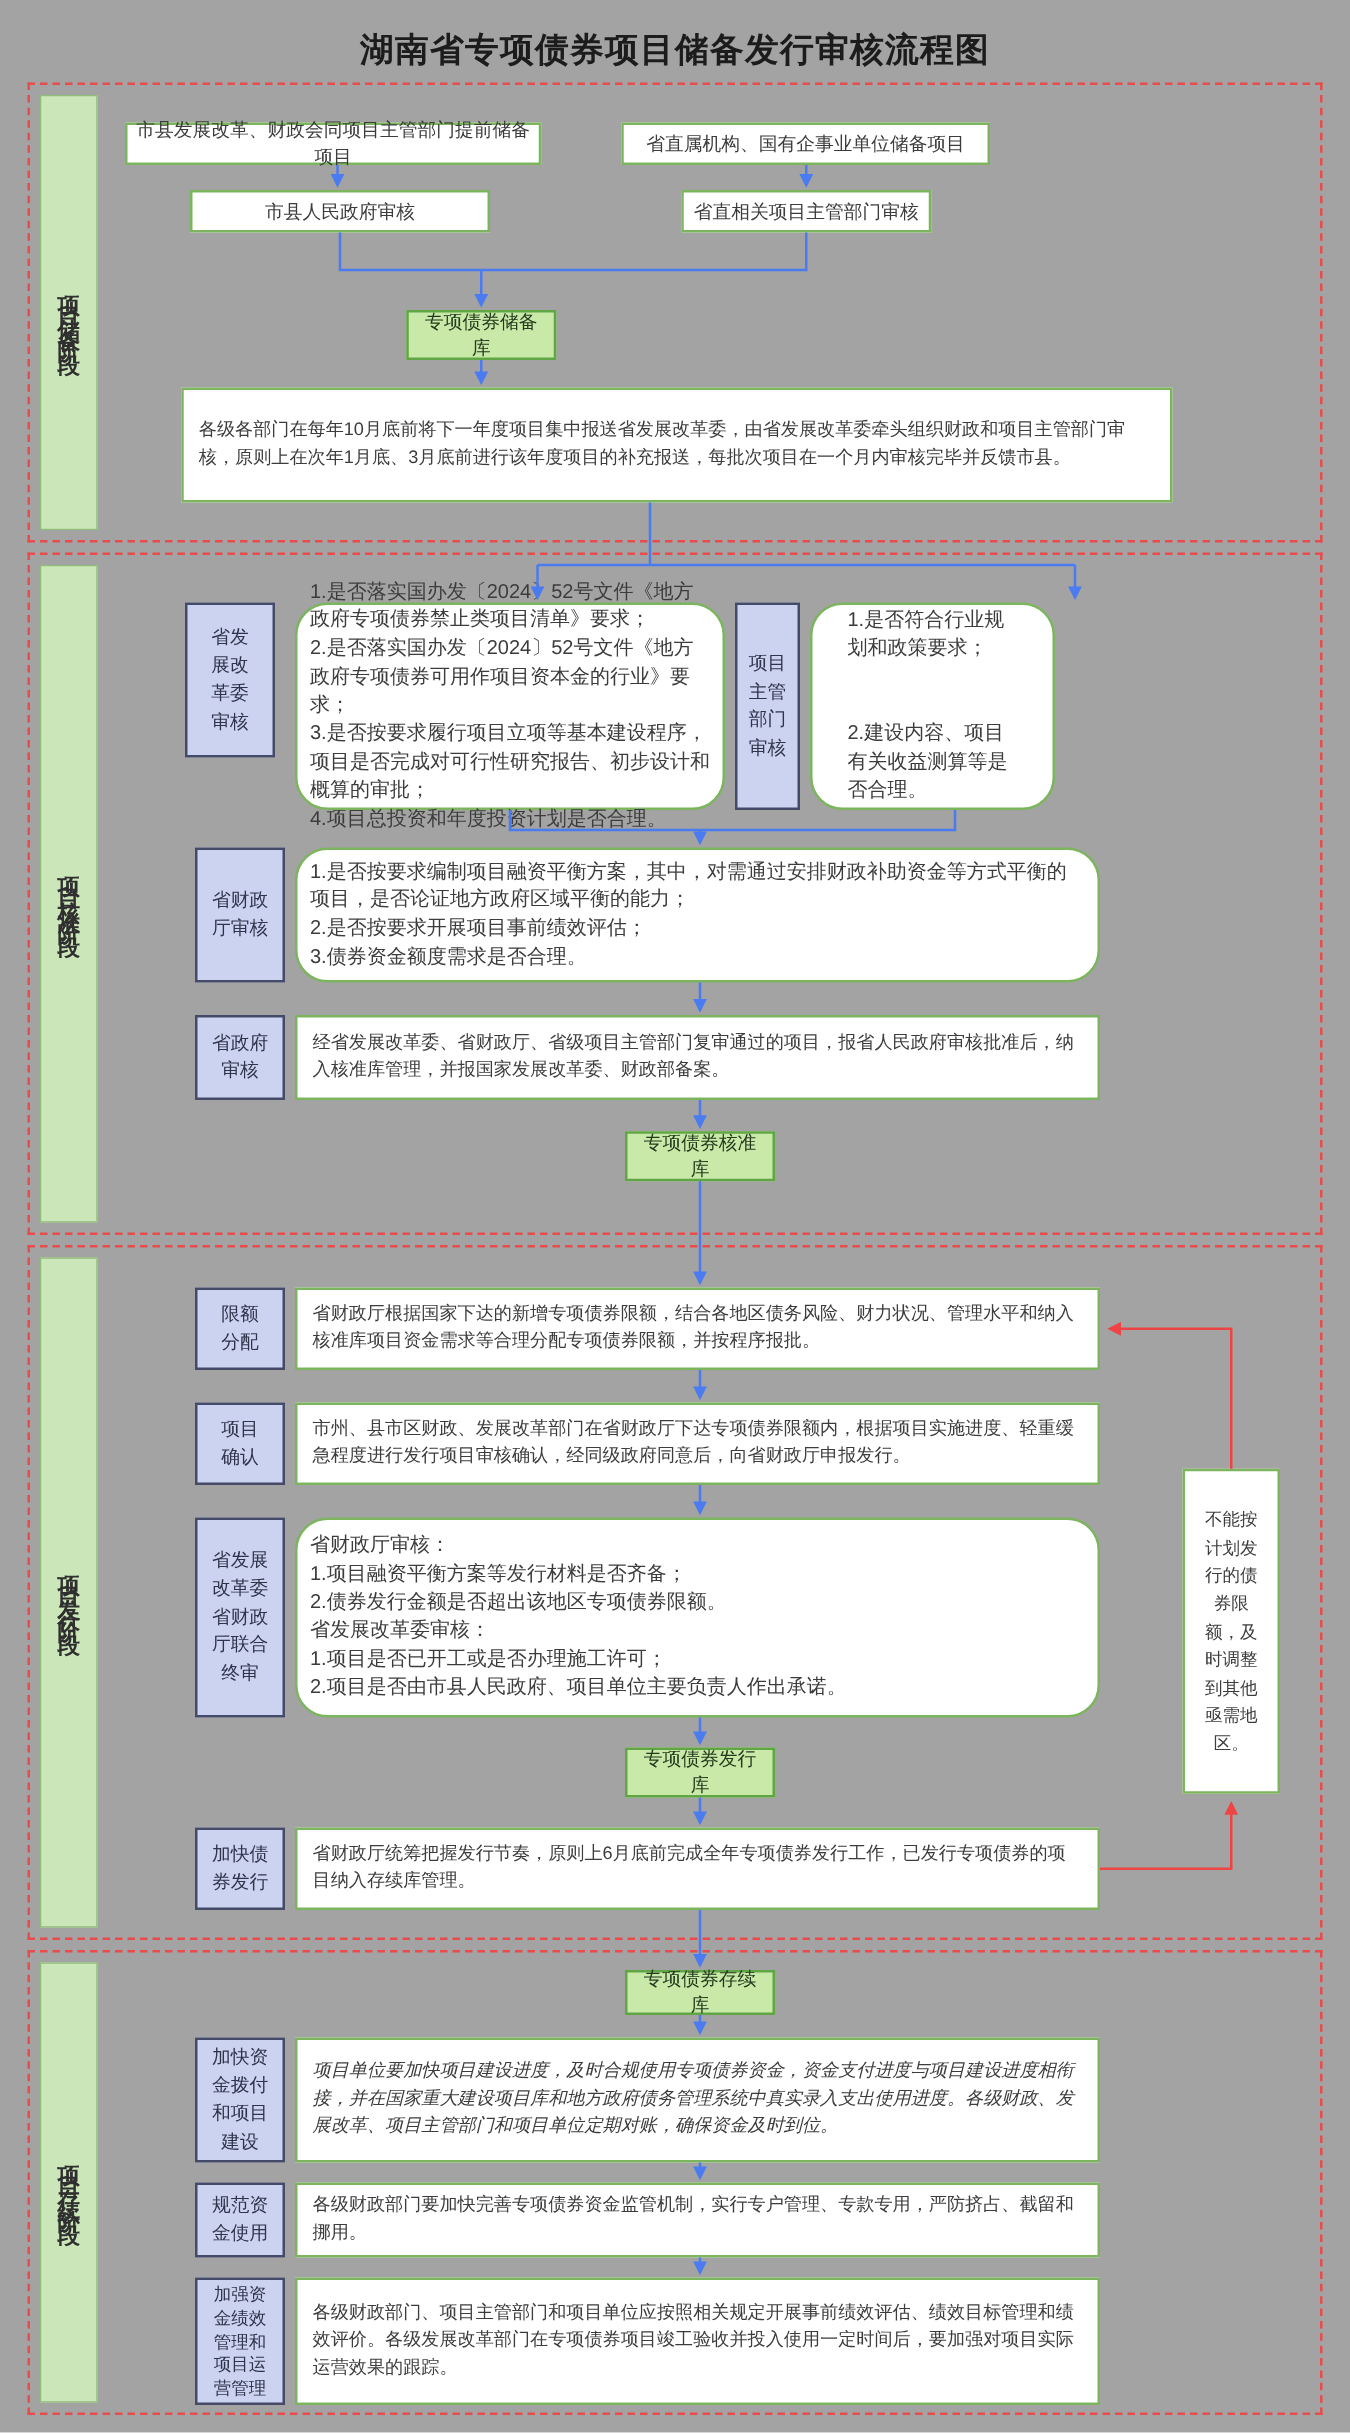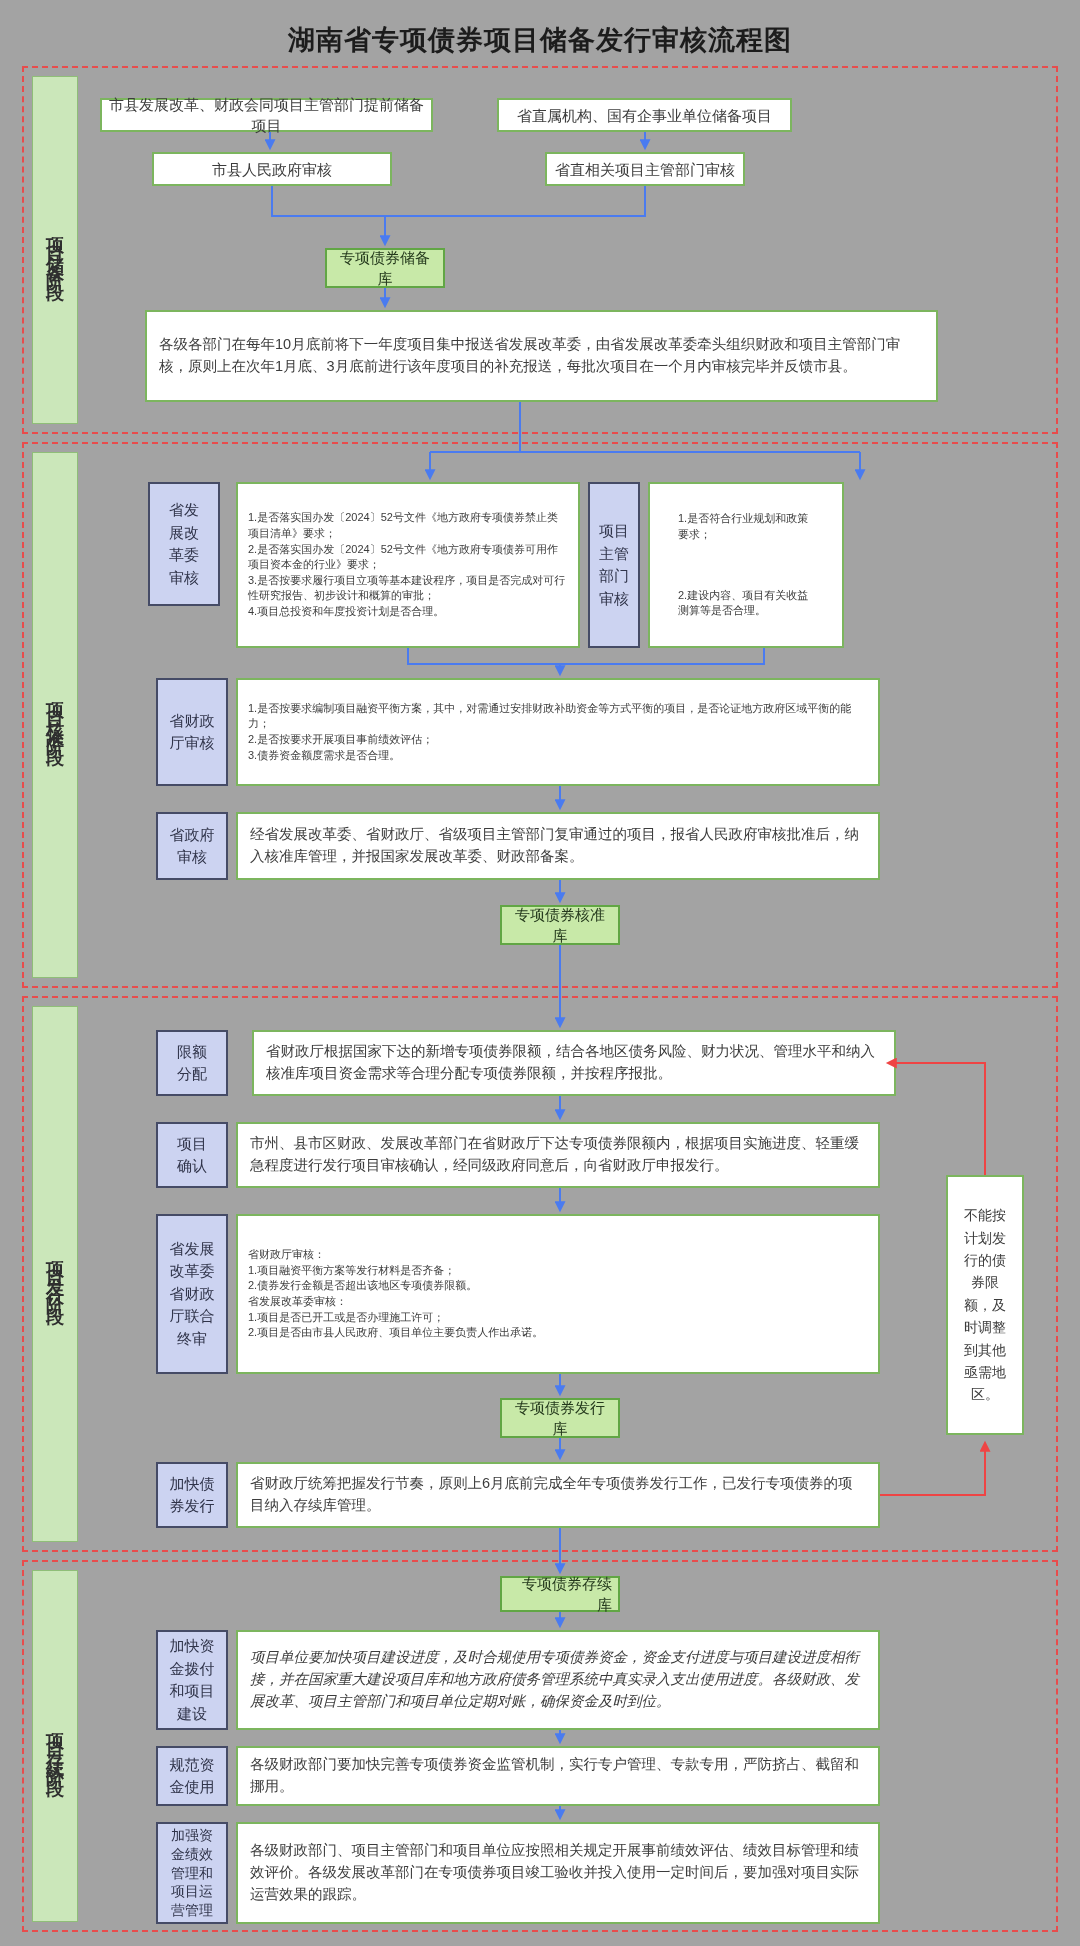--- a/index.html
+++ b/index.html
@@ -14,21 +14,21 @@
              writing-mode:vertical-lr;text-orientation:upright;font-size:18px;font-weight:bold;
              color:#2f2f2f;letter-spacing:9px;}
   
   .b{position:absolute;box-sizing:border-box;border:2px solid #7cb55e;background:#ffffff;
      display:flex;align-items:center;justify-content:center;text-align:center;
      font-size:15px;line-height:1.4;color:#3c3c3c;padding:2px 6px;white-space:pre-line;z-index:2;}
   .lib{background:#c8e9a8;border:2px solid #61a644;font-size:15px;color:#253a1d;}
   .plabel{background:#ccd3f1;border:2px solid #454b66;color:#30344a;font-size:15px;line-height:1.5;}
   .txt{justify-content:flex-start;text-align:left;align-items:center;padding:8px 12px;font-size:14.5px;line-height:1.5;}
   .list{flex-direction:column;justify-content:center;align-items:flex-start;text-align:left;
-        padding:8px 10px;font-size:11px;line-height:1.42;}
+        padding:8px 10px;font-size:16px;line-height:1.42;border-radius:26px;}
   .list .item{width:100%;white-space:pre-line;}
   .sidebox{font-size:14px;line-height:1.6;padding:6px 4px;}
   svg.conn{position:absolute;left:0;top:0;z-index:3;pointer-events:none;}
 </style>
 </head>
 <body>
 
 <div class="page">
 
   <h1 class="title">湖南省专项债券项目储备发行审核流程图</h1>
@@ -78,21 +78,21 @@
     <div class="item">2.是否按要求开展项目事前绩效评估；</div>
     <div class="item">3.债券资金额度需求是否合理。</div>
   </div>
   <div class="b plabel" style="left:156px;top:812px;width:72px;height:68px;">省政府
 审核</div>
   <div class="b txt" style="left:236px;top:812px;width:644px;height:68px;">经省发展改革委、省财政厅、省级项目主管部门复审通过的项目，报省人民政府审核批准后，纳入核准库管理，并报国家发展改革委、财政部备案。</div>
   <div class="b lib" style="left:500px;top:905px;width:120px;height:40px;">专项债券核准库</div>
 
   <div class="b plabel" style="left:156px;top:1030px;width:72px;height:66px;">限额
 分配</div>
-  <div class="b txt" style="left:252px;top:1030px;width:644px;height:66px;">省财政厅根据国家下达的新增专项债券限额，结合各地区债务风险、财力状况、管理水平和纳入核准库项目资金需求等合理分配专项债券限额，并按程序报批。</div>
+  <div class="b txt" style="left:236px;top:1030px;width:644px;height:66px;">省财政厅根据国家下达的新增专项债券限额，结合各地区债务风险、财力状况、管理水平和纳入核准库项目资金需求等合理分配专项债券限额，并按程序报批。</div>
   <div class="b plabel" style="left:156px;top:1122px;width:72px;height:66px;">项目
 确认</div>
   <div class="b txt" style="left:236px;top:1122px;width:644px;height:66px;">市州、县市区财政、发展改革部门在省财政厅下达专项债券限额内，根据项目实施进度、轻重缓急程度进行发行项目审核确认，经同级政府同意后，向省财政厅申报发行。</div>
   <div class="b plabel" style="left:156px;top:1214px;width:72px;height:160px;">省发展
 改革委
 省财政
 厅联合
 终审</div>
   <div class="b list" style="left:236px;top:1214px;width:644px;height:160px;">
     <div class="item">省财政厅审核：</div>
@@ -109,21 +109,21 @@
   <div class="b sidebox" style="left:946px;top:1175px;width:78px;height:260px;">不能按
 计划发
 行的债
 券限
 额，及
 时调整
 到其他
 亟需地
 区。</div>
 
-  <div class="b lib" style="left:500px;top:1576px;width:120px;height:36px;text-align:right;">专项债券存续库</div>
+  <div class="b lib" style="left:500px;top:1576px;width:120px;height:36px;">专项债券存续库</div>
   <div class="b plabel" style="left:156px;top:1630px;width:72px;height:100px;">加快资
 金拨付
 和项目
 建设</div>
   <div class="b txt" style="left:236px;top:1630px;width:644px;height:100px;font-style:italic;">项目单位要加快项目建设进度，及时合规使用专项债券资金，资金支付进度与项目建设进度相衔接，并在国家重大建设项目库和地方政府债务管理系统中真实录入支出使用进度。各级财政、发展改革、项目主管部门和项目单位定期对账，确保资金及时到位。</div>
   <div class="b plabel" style="left:156px;top:1746px;width:72px;height:60px;">规范资
 金使用</div>
   <div class="b txt" style="left:236px;top:1746px;width:644px;height:60px;">各级财政部门要加快完善专项债券资金监管机制，实行专户管理、专款专用，严防挤占、截留和挪用。</div>
   <div class="b plabel" style="left:156px;top:1822px;width:72px;height:102px;font-size:14px;line-height:1.35;">加强资
 金绩效

